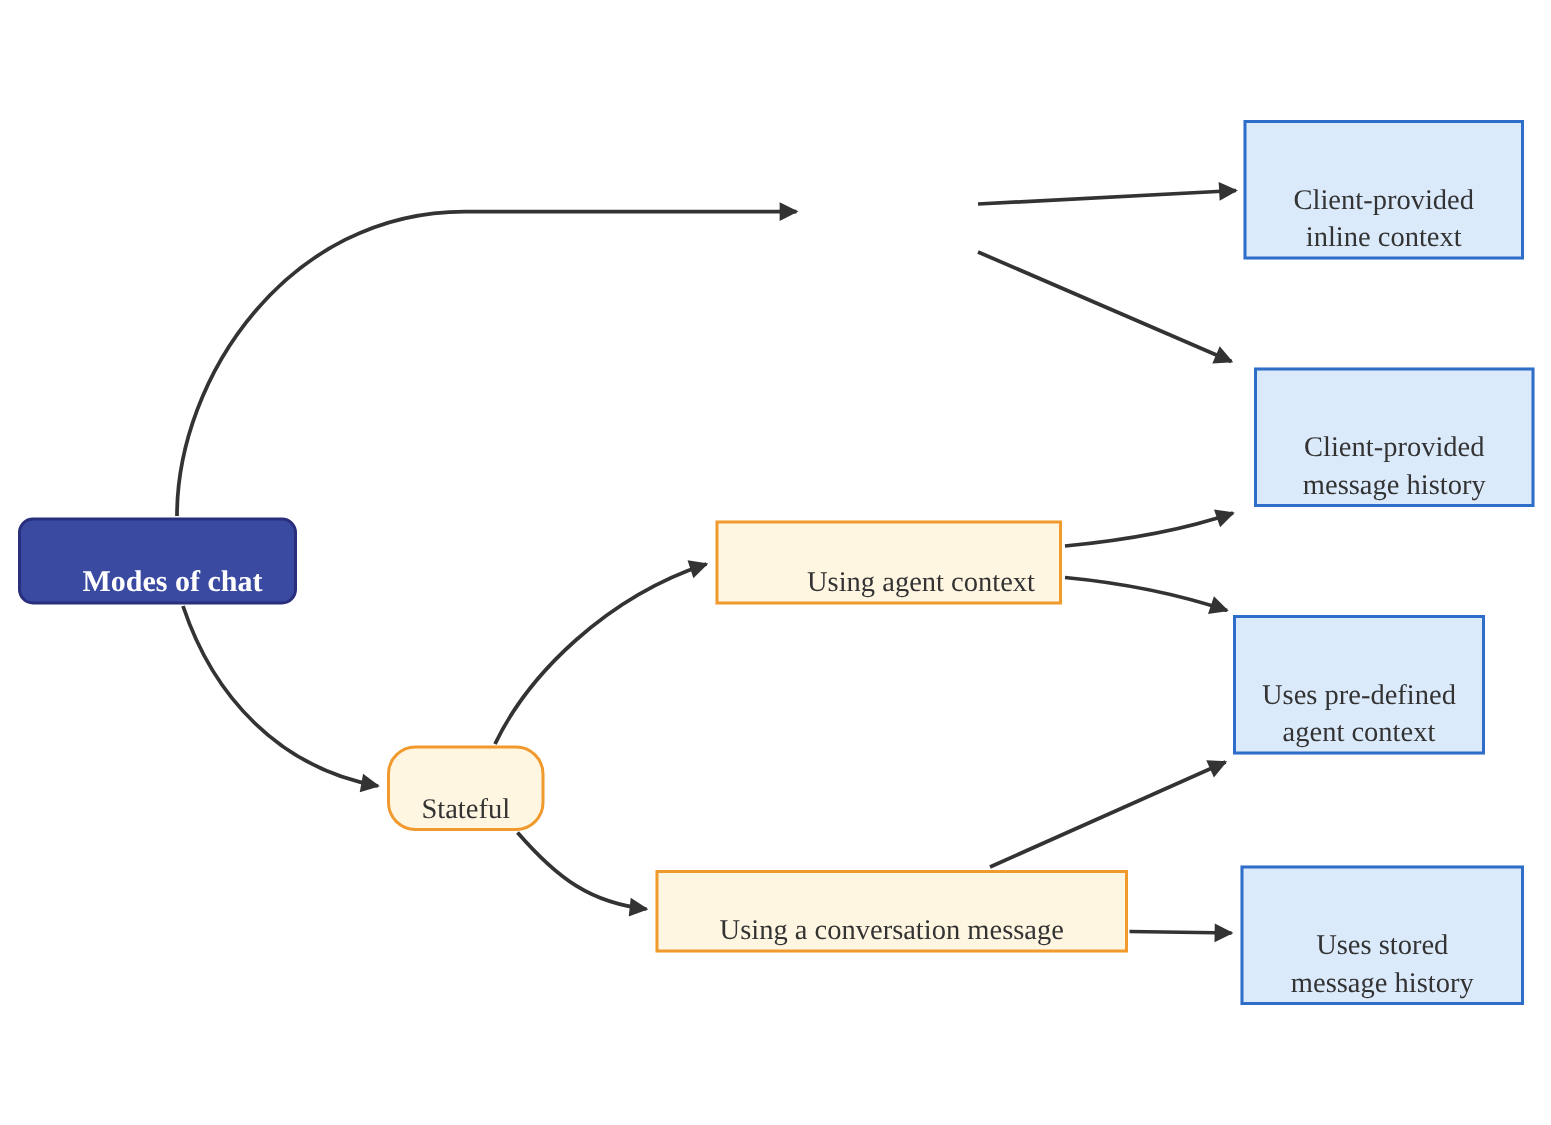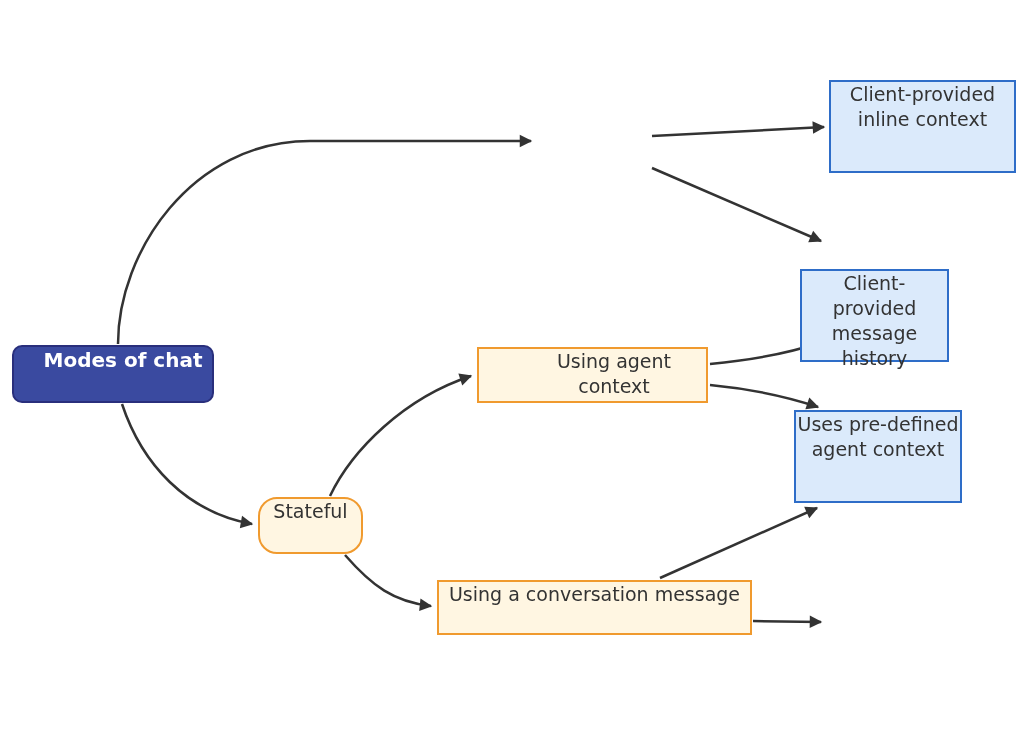--- a/index.html
+++ b/index.html
@@ -27,26 +27,27 @@
     stroke-width: 2.5;
   }
   .arrowhead-shape {
     fill: var(--edge, #333333);
     stroke: none;
   }
   .node {
     position: absolute;
     box-sizing: border-box;
     display: flex;
-    align-items: flex-start;
+    align-items: flex-end;
     justify-content: center;
     text-align: center;
     color: var(--text, #333333);
     font-size: 19px;
     line-height: 1.32;
+    font-family: Liberation Serif, serif;
   }
   .node-root {
     background: var(--root-fill, #3A4AA0);
     border: 2px solid var(--root-border, #292F7C);
     border-radius: 10px;
     color: var(--root-text, #ffffff);
     font-weight: bold;
     font-size: 20px;
   }
   .node-branch {
@@ -75,43 +76,46 @@
     <path class="edge" d="M652,136 C708,133 766,130 824,127" marker-end="url(#arrow)"></path>
     <path class="edge" d="M652,168 L821,241" marker-end="url(#arrow)"></path>
     <path class="edge" d="M330,496 C352,450 404,398 471,376" marker-end="url(#arrow)"></path>
     <path class="edge" d="M345,555 C372,586 394,602 431,606" marker-end="url(#arrow)"></path>
     <path class="edge" d="M710,364 C752,360 790,353 822,342" marker-end="url(#arrow)"></path>
     <path class="edge" d="M710,385 C752,389 788,397 818,407" marker-end="url(#arrow)"></path>
     <path class="edge" d="M660,578 L817,508" marker-end="url(#arrow)"></path>
     <path class="edge" d="M753,621 L821,622" marker-end="url(#arrow)"></path>
   </svg>
 
-  <div class="node node-root" style="left:12px; top:345px; width:202px; height:58px;padding-left:20px;">
+  <div class="node node-root" style="left:12px; top:345px; width:186px; height:58px;padding-left:20px;">
     <span>Modes of chat</span>
   </div>
 
 
   <div class="node node-branch" style="left:258px; top:497px; width:105px; height:57px;border-radius:19px;">
     <span>Stateful</span>
   </div>
 
   <div class="node node-branch" style="left:477px; top:347px; width:231px; height:56px;padding-left:43px;">
     <span>Using agent context</span>
   </div>
 
   <div class="node node-branch" style="left:437px; top:580px; width:315px; height:55px;">
     <span>Using a conversation message</span>
   </div>
 
   <div class="node node-leaf" style="left:829px; top:80px; width:187px; height:93px;">
     <span style="max-width:155px;">Client-provided inline context</span>
   </div>
 
-  <div class="node node-leaf" style="left:800px; top:245px; width:149px; height:93px;margin-top:24px;">
+  <div class="node node-leaf" style="left:836px; top:245px; width:187px; height:93px;">
     <span style="max-width:155px;">Client-provided message history</span>
   </div>
 
-  <div class="node node-leaf" style="left:794px; top:410px; width:168px; height:93px;">
+  <div class="node node-leaf" style="left:822px; top:410px; width:168px; height:93px;">
     <span style="max-width:165px;">Uses pre-defined agent context</span>
   </div>
 
+  <div class="node node-leaf" style="left:827px; top:577px; width:189px; height:93px;">
+    <span style="max-width:150px;">Uses stored message history</span>
+  </div>
 
 </div>
 
 </body></html>

